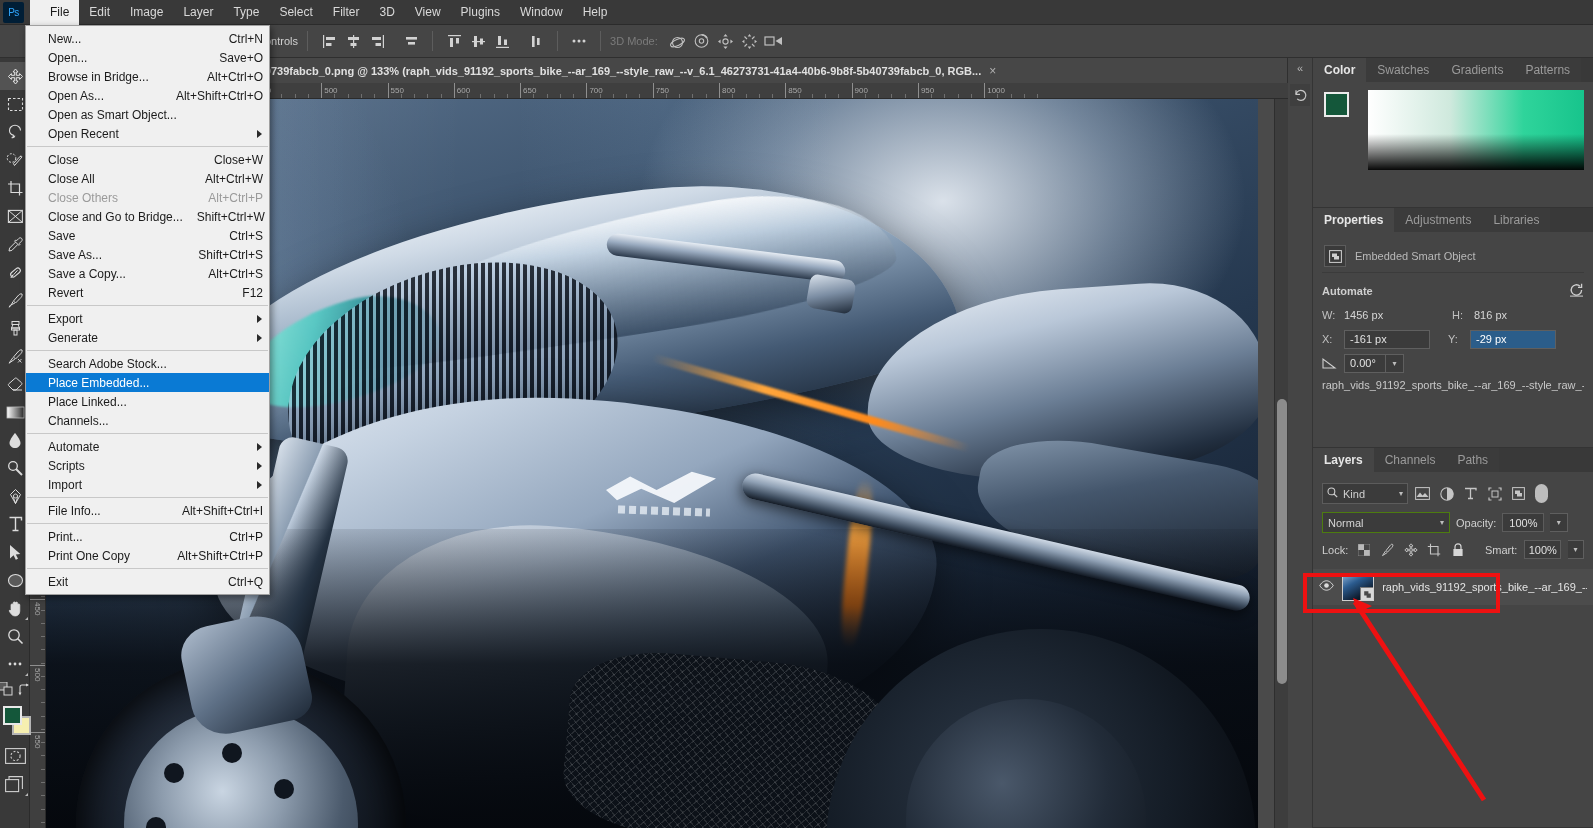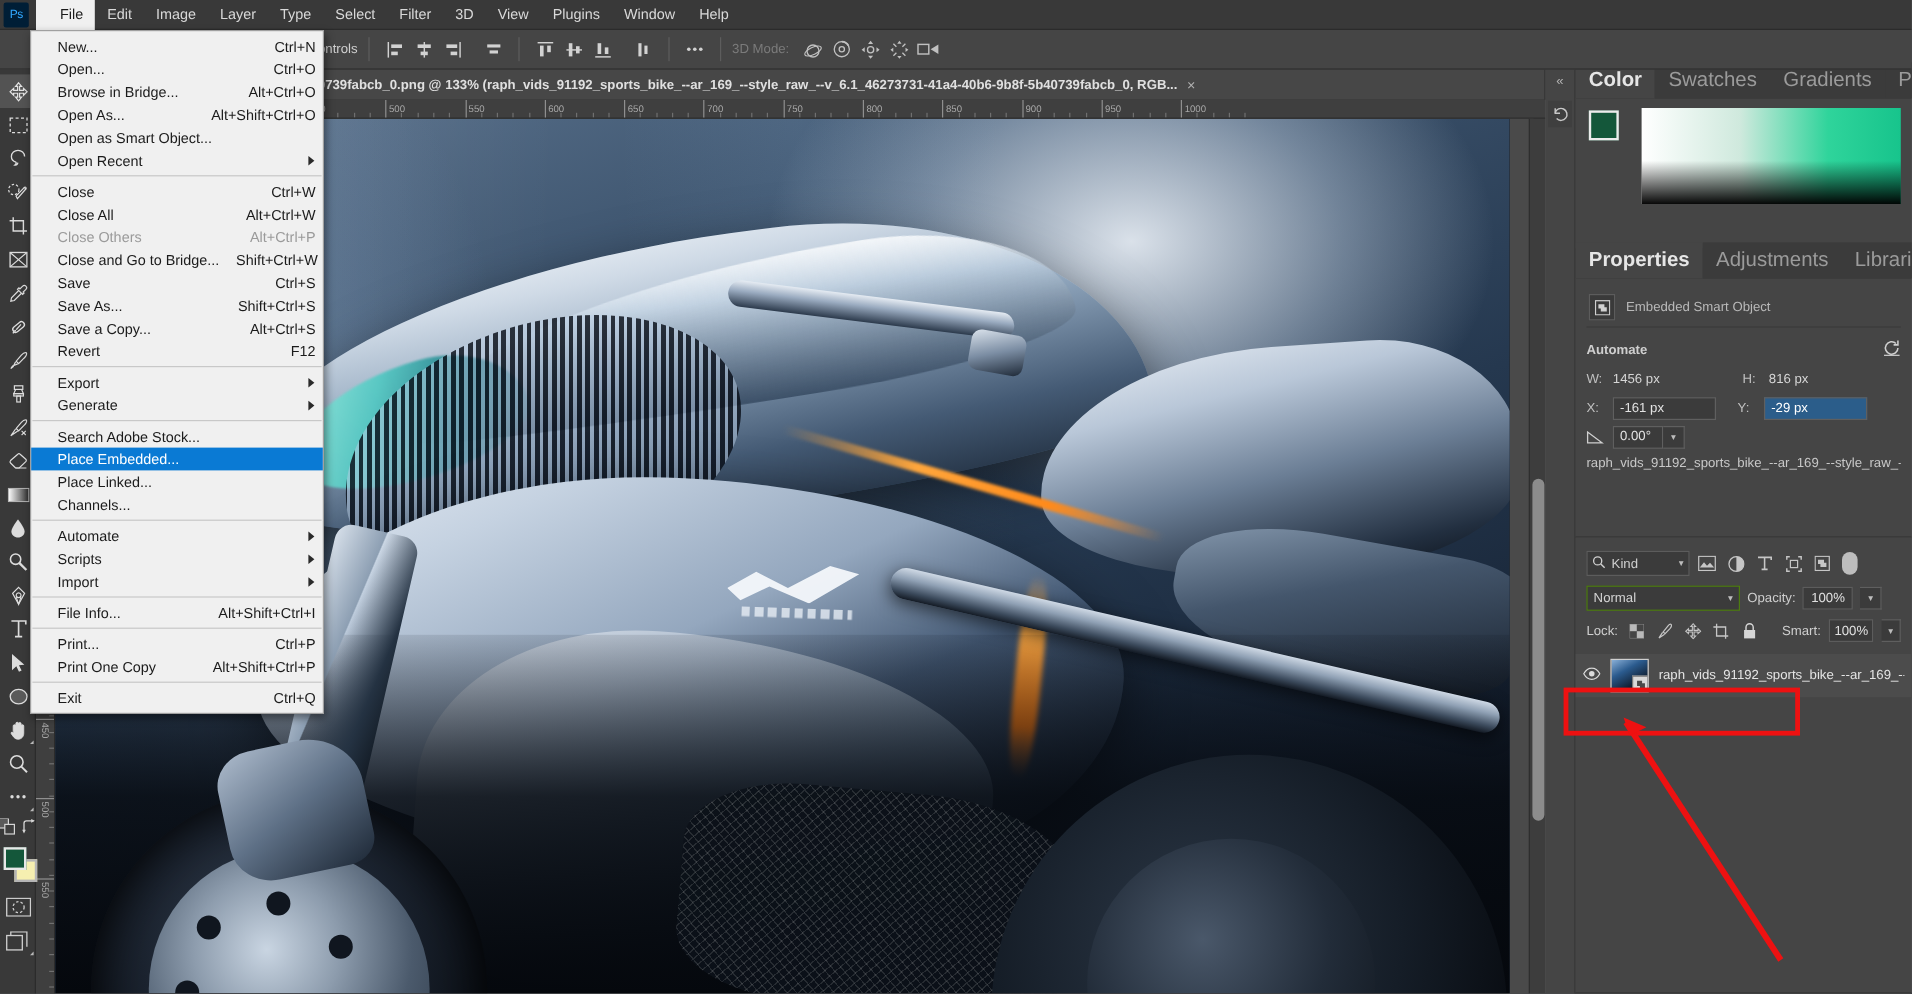--- a/index.html
+++ b/index.html
@@ -342,21 +342,21 @@
     background: #3f3f3f; color: #c3c3c3; font-size: 12px;
   }
   .panelcol {
     position: absolute; left: 25px; top: 0; width: 280px; height: 770px;
   }
   .panel { background: #454545; border-bottom: 1px solid #343434; }
   .tabrow {
     display: flex; align-items: flex-end; height: 24px; background: #393939;
   }
   .ptab {
-    padding: 5px 11px 5px 11px; font-size: 17px; color: #9b9b9b;
+    padding: 5px 11px 5px 11px; font-size: 12px; color: #9b9b9b;
     background: #3b3b3b; white-space: nowrap;
   }
   .ptab.sel { background: #454545; color: #e6e6e6; font-weight: bold; }
   .panel-body { padding: 8px 9px; }
 
   .colorpick { display: flex; gap: 8px; align-items: flex-start; }
   .cp-swatches { position: relative; width: 38px; height: 38px; margin-top: 2px; }
   .cp-fg {
     position: absolute; left: 2px; top: 0; width: 25px; height: 25px;
     border: 2px solid #ececec;
@@ -1097,20 +1097,25 @@
             </span>
             <span class="angle-input" style="display:flex;align-items:center;">0.00°</span>
             <span class="mini-drop">▾</span>
           </div>
 
           <div class="so-filename">raph_vids_91192_sports_bike_--ar_169_--style_raw_--v_6.</div>
         </div>
       </div>
 
       <div class="panel" style="height:380px;background:#454545;">
+        <div class="tabrow" id="layer-tabs">
+            <div class="ptab sel">Layers</div>
+            <div class="ptab">Channels</div>
+            <div class="ptab">Paths</div>
+          </div>
         <div style="padding:6px 9px 0 9px;">
           <div class="kindrow">
             <div class="kindsel">
               <span>
                 <svg width="11" height="11" viewBox="0 0 11 11">
                     <circle cx="4.4" cy="4.4" r="3.4" fill="none" stroke="#cfcfcf" stroke-width="1.1"></circle>
                     <path d="M7 7 L10.2 10.2" stroke="#cfcfcf" stroke-width="1.2"></path>
                   </svg>
               </span>
               <span>Kind</span>
@@ -1223,41 +1228,41 @@
     </svg>
   </div>
 
 <div class="filemenu">
       <div class="fm-row">
         <span class="lbl">New...</span>
         <span class="acc">Ctrl+N</span>
       </div>
       <div class="fm-row">
         <span class="lbl">Open...</span>
-        <span class="acc">Ctrl+O</span>
+        <span class="acc">Save+O</span>
       </div>
       <div class="fm-row">
         <span class="lbl">Browse in Bridge...</span>
         <span class="acc">Alt+Ctrl+O</span>
       </div>
       <div class="fm-row">
         <span class="lbl">Open As...</span>
         <span class="acc">Alt+Shift+Ctrl+O</span>
       </div>
       <div class="fm-row">
         <span class="lbl">Open as Smart Object...</span>
       </div>
       <div class="fm-row">
         <span class="lbl">Open Recent</span>
         <i class="arrow"></i>
       </div>
       <div class="fm-sep"></div>
       <div class="fm-row">
         <span class="lbl">Close</span>
-        <span class="acc">Ctrl+W</span>
+        <span class="acc">Close+W</span>
       </div>
       <div class="fm-row">
         <span class="lbl">Close All</span>
         <span class="acc">Alt+Ctrl+W</span>
       </div>
       <div class="fm-row disabled">
         <span class="lbl">Close Others</span>
         <span class="acc">Alt+Ctrl+P</span>
       </div>
       <div class="fm-row">

